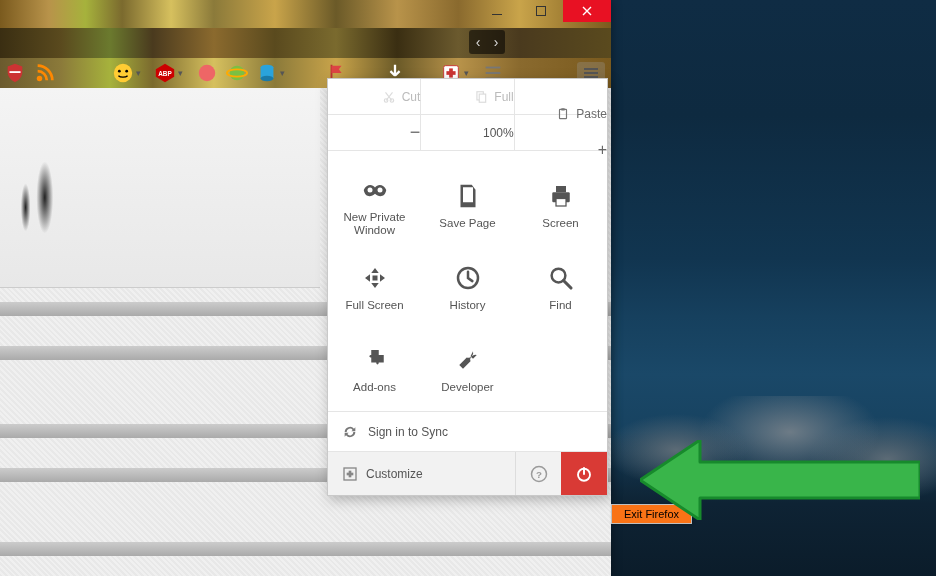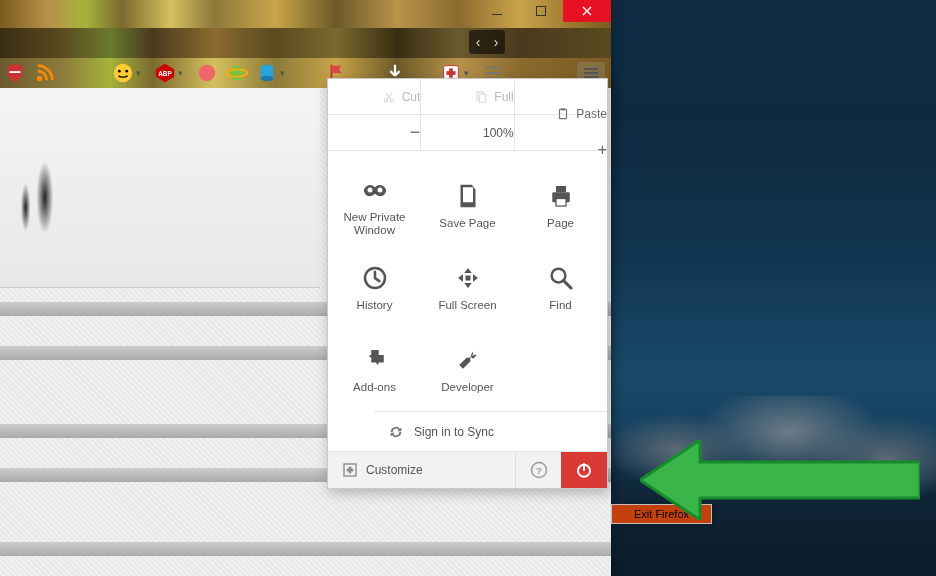--- a/index.html
+++ b/index.html
@@ -120,40 +120,40 @@
     padding: 10px 0 4px;
   }
   .menu-item {
     display:flex; flex-direction:column; align-items:center; justify-content:center;
     height:82px; gap:6px; color:#555; padding-top:8px;
   }
   .menu-item .lbl{ font-size:11.5px; color:#555; text-align:center; line-height:1.15;}
   .menu-item svg{ width:30px; height:30px; fill:#555;}
   .menu-bar {
     height:40px; display:flex; align-items:center; gap:10px;
-    padding: 0 14px; border-top:1px solid #e5e5e5; color:#555; font-size:12px;margin-left:46px;
+    padding: 0 14px; border-top:1px solid #e5e5e5; color:#555; font-size:12px;
   }
   .menu-footer {
-    height:37px; display:flex; align-items:stretch; border-top:1px solid #e5e5e5;
+    height:44px; display:flex; align-items:stretch; border-top:1px solid #e5e5e5;
     background:#f2f2f2;
   }
   .menu-footer .cust{
     flex:1; display:flex; align-items:center; gap:8px; padding:0 14px; color:#555;
   }
   .menu-footer .help{
     width:46px; display:flex; align-items:center; justify-content:center;
     border-left:1px solid #ddd; color:#9b9b9b;
   }
   .menu-footer .power{
     width:46px; display:flex; align-items:center; justify-content:center;
     background:#d93a35; color:#fff;
   }
   .tooltip {
     position:absolute; left:611px; top:504px;
-    background:#c2410c; border:1px solid #bfbfbf; padding:3px 22px; font-size:11px;
+    background:#f97316; border:1px solid #bfbfbf; padding:3px 12px; font-size:11px;
     box-shadow:1px 1px 3px rgba(0,0,0,0.2);
   }
   
   .big-arrow {
     position:absolute; left:640px; top:440px; width:280px; height:80px;
   }
   
   .ic14 svg{width:14px;height:14px;fill:#8a8a8a;}
   .ic16 svg{width:16px;height:16px;fill:#666;}
 </style>
@@ -332,35 +332,35 @@
           <rect x="16" y="10" width="16" height="24" fill="#fff"></rect>
         </svg>
       <div class="lbl">Save Page</div>
     </div>
     <div class="menu-item">
       <svg viewBox="0 0 48 48">
           <rect x="10" y="18" width="28" height="16" rx="2"></rect>
           <rect x="16" y="8" width="16" height="10" fill="#555"></rect>
           <rect x="16" y="28" width="16" height="12" fill="#fff" stroke="#555" stroke-width="2"></rect>
         </svg>
-      <div class="lbl">Page</div>
+      <div class="lbl">Screen</div>
+    </div>
+    <div class="menu-item">
+      <svg viewBox="0 0 48 48">
+          <path d="M24 8l6 8H18zM24 40l-6-8h12zM8 24l8-6v12zM40 24l-8 6V18z"></path>
+          <rect x="20" y="20" width="8" height="8" fill="#555"></rect>
+        </svg>
+      <div class="lbl">Full Screen</div>
     </div>
     <div class="menu-item">
       <svg viewBox="0 0 48 48">
           <circle cx="24" cy="24" r="16" fill="none" stroke="#555" stroke-width="4"></circle>
           <path d="M24 14v10l7 5" stroke="#555" stroke-width="4" fill="none" stroke-linecap="round"></path>
         </svg>
       <div class="lbl">History</div>
-    </div>
-    <div class="menu-item">
-      <svg viewBox="0 0 48 48">
-          <path d="M24 8l6 8H18zM24 40l-6-8h12zM8 24l8-6v12zM40 24l-8 6V18z"></path>
-          <rect x="20" y="20" width="8" height="8" fill="#555"></rect>
-        </svg>
-      <div class="lbl">Full Screen</div>
     </div>
     <div class="menu-item">
       <svg viewBox="0 0 48 48">
           <circle cx="20" cy="20" r="11" fill="none" stroke="#555" stroke-width="4"></circle>
           <path d="M28 28l12 12" stroke="#555" stroke-width="5" stroke-linecap="round"></path>
         </svg>
       <div class="lbl">Find</div>
     </div>
     <div class="menu-item">
       <svg viewBox="0 0 48 48">

